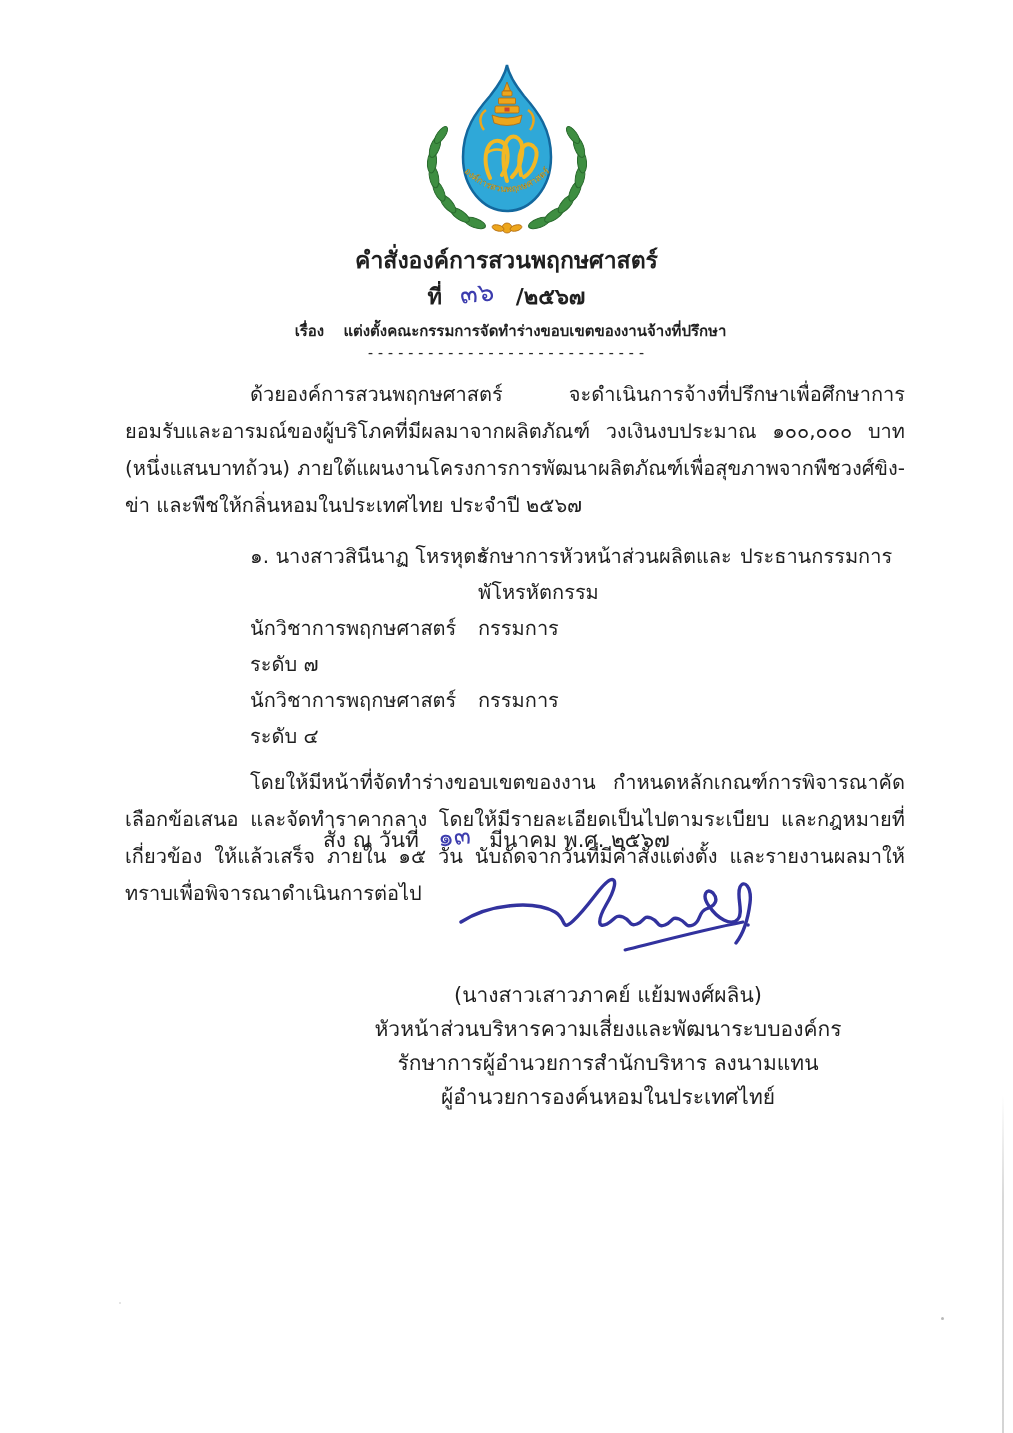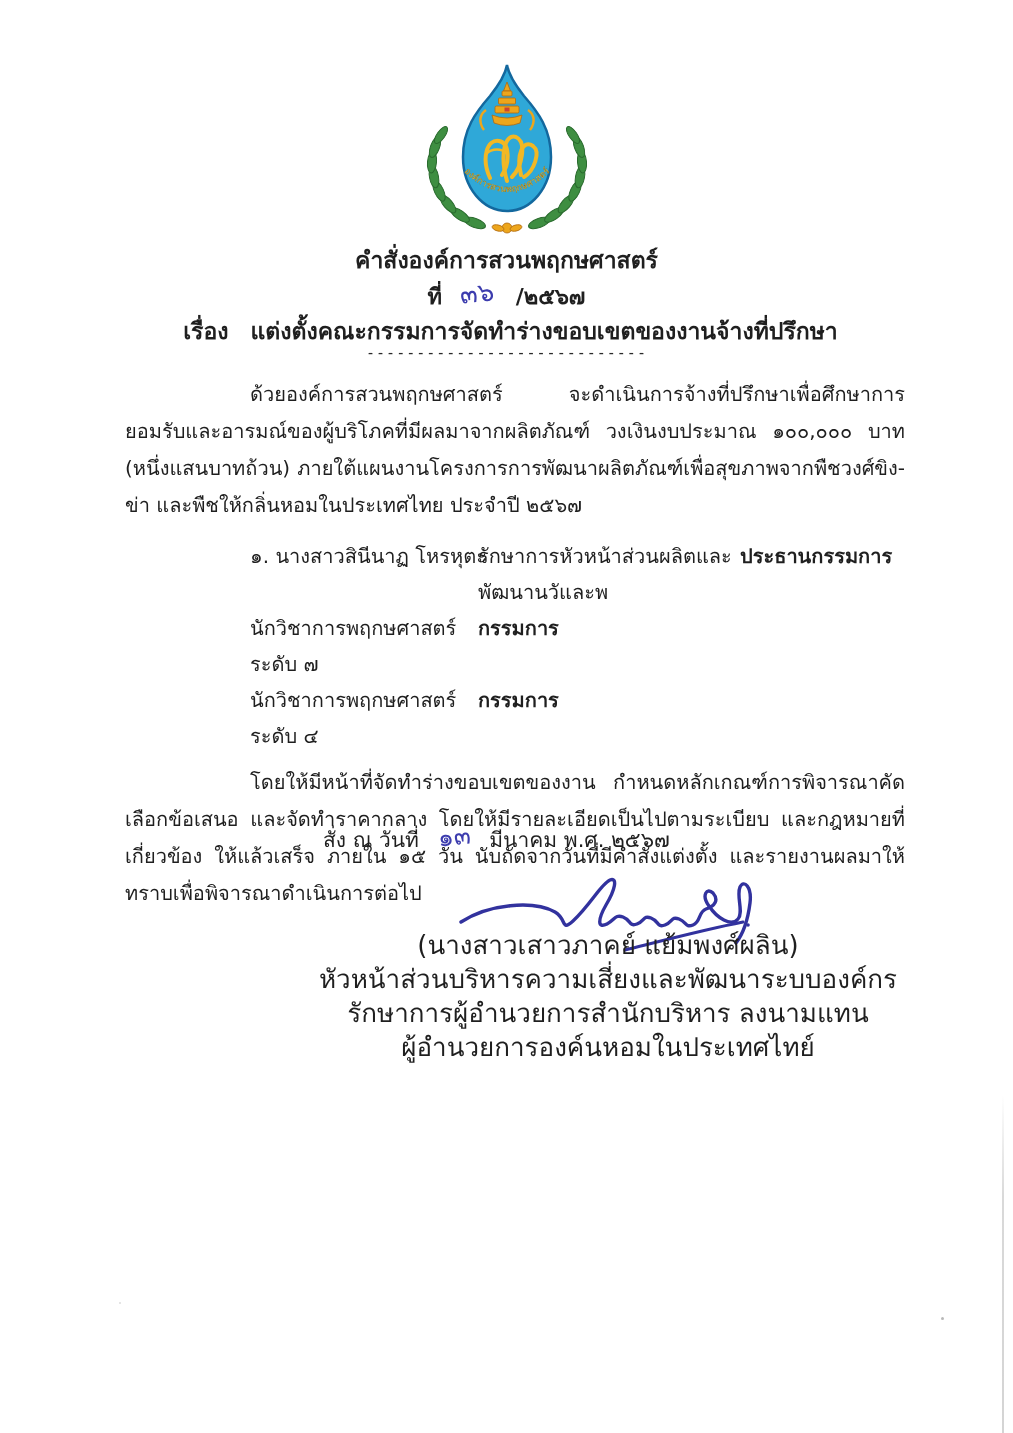--- a/index.html
+++ b/index.html
@@ -17,21 +17,21 @@
     position:absolute; top:62px; left:50%; transform:translateX(-50%);
     width:190px; height:178px;
   }
   
   .doc-header {
     position:absolute; top:243px; left:0; width:100%;
     text-align:center;
   }
   .doc-header .line1 { font-size:23px; font-weight:600; line-height:35px;text-align:center; }
   .doc-header .line2 { font-size:22px; font-weight:600; line-height:35px; }
-  .doc-header .line3 { font-size:23px; font-weight:600; line-height:35px;margin-left:8px; }
+  .doc-header .line3 { font-size:15px; font-weight:600; line-height:35px;margin-left:8px; }
   .subject-label { margin-right:14px; }
   .handwritten {
     display:inline-block;
     color:#3c3cae;
     font-size:26px;
     transform:rotate(-6deg) translateY(-2px);
     margin:0 14px 0 10px;
     font-weight:400;
   }
   .divider {
@@ -48,35 +48,35 @@
   }
   .content p { margin:0 0 10px 0; text-indent:125px; }
   .committee { margin:14px 0 10px 125px; }
   .c-row {
     display:grid;
     grid-template-columns:228px 262px auto;
     align-items:start;
     line-height:36px;
   }
   .c-name  { white-space:nowrap; }
-  .c-role  { white-space:nowrap;font-weight:bold; }
+  .c-role  { white-space:nowrap; }
   
   .date-line {
     position:absolute; left:323px; top:818px;
     font-size:21px;
   }
   .date-line .handwritten { font-size:25px; margin:0 12px; }
   .signature {
     position:absolute; left:455px; top:872px;
     width:310px; height:88px;
   }
   .sign-block {
-    position:absolute; left:250px; top:928px; width:716px;
+    position:absolute; left:250px; top:978px; width:716px;
     text-align:center;
-    font-size:26px; line-height:34px;
+    font-size:21px; line-height:34px;
   }
   .sign-block .signer-name { margin-bottom:0px; }
   
   .scan-edge {
     position:absolute; right:9px; top:1095px; width:2px; height:338px;
     background:linear-gradient(to bottom, #ffffff, #c9c9c9 30%, #c2c2c2);
     opacity:.7;
   }
   .speck { position:absolute; background:#9a9a9a; border-radius:50%; opacity:.7; }
   .speck-1 { left:941px; top:1317px; width:3px; height:3px; }
@@ -162,21 +162,21 @@
     <p>ด้วยองค์การสวนพฤกษศาสตร์ จะดำเนินการจ้างที่ปรึกษาเพื่อศึกษาการยอมรับและอารมณ์ของผู้บริโภคที่มีผลมาจากผลิตภัณฑ์ วงเงินงบประมาณ ๑๐๐,๐๐๐ บาท (หนึ่งแสนบาทถ้วน) ภายใต้แผนงานโครงการการพัฒนาผลิตภัณฑ์เพื่อสุขภาพจากพืชวงศ์ขิง-ข่า และพืชให้กลิ่นหอมในประเทศไทย ประจำปี ๒๕๖๗</p>
 
     <div class="committee">
       <div class="c-row">
         <div class="c-name">
           <span>๑.</span>
           <span>นางสาวสินีนาฏ โหรหุตะ</span>
         </div>
         <div class="c-pos">
           <div>รักษาการหัวหน้าส่วนผลิตและ</div>
-          <div>พัฒนานวัและพ</div>
+          <div>พัโหรหัตกรรม</div>
         </div>
         <div class="c-role">ประธานกรรมการ</div>
       </div>
       <div class="c-row">
         <div class="c-pos">
           <div>นักวิชาการพฤกษศาสตร์ ระดับ ๗</div>
         </div>
         <div class="c-role">กรรมการ</div>
       </div>
       <div class="c-row">

